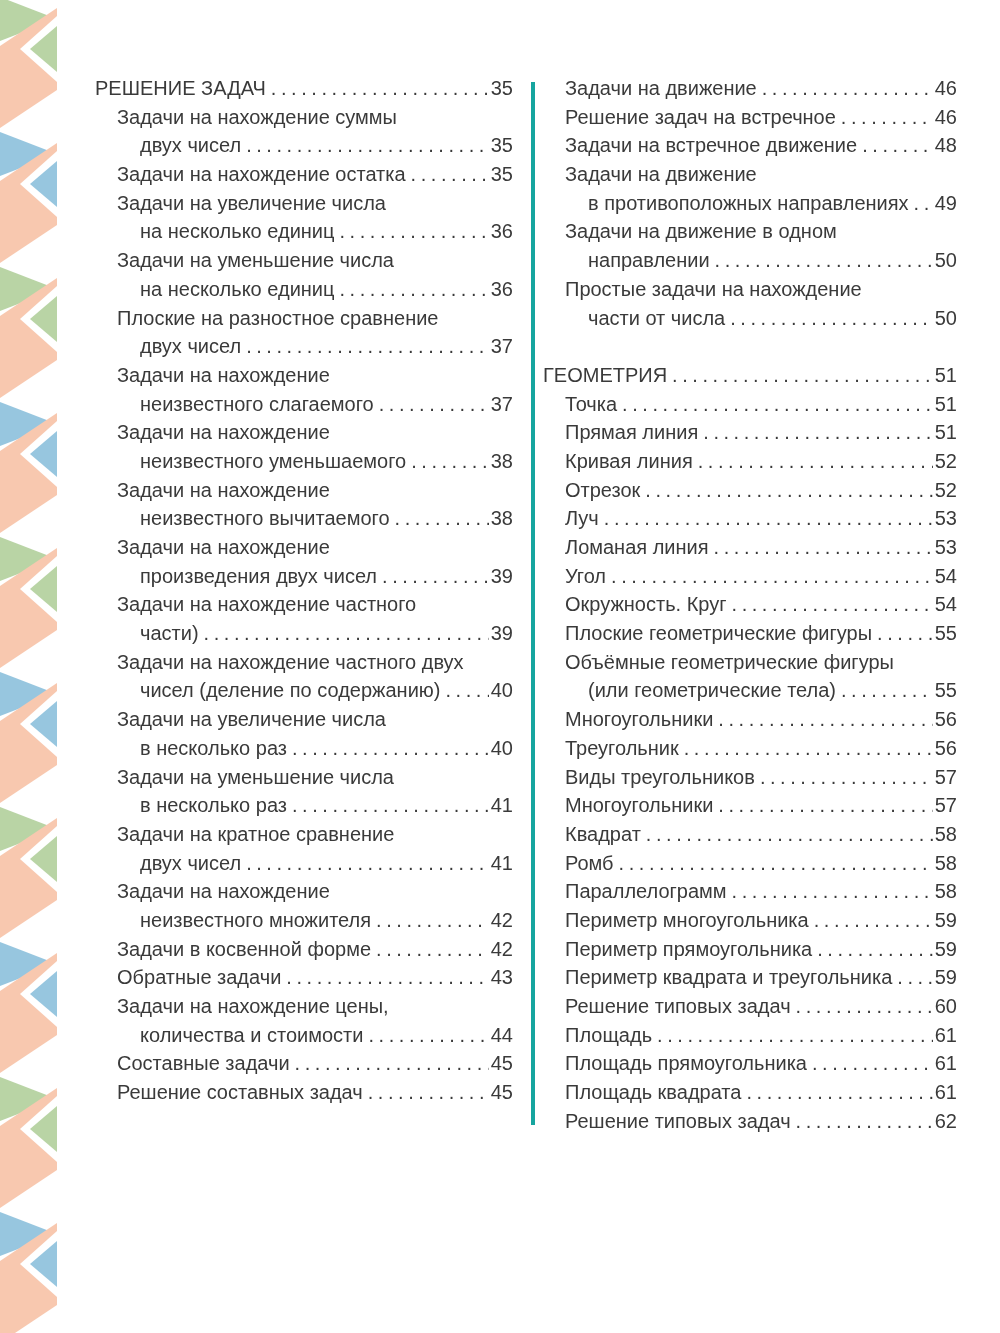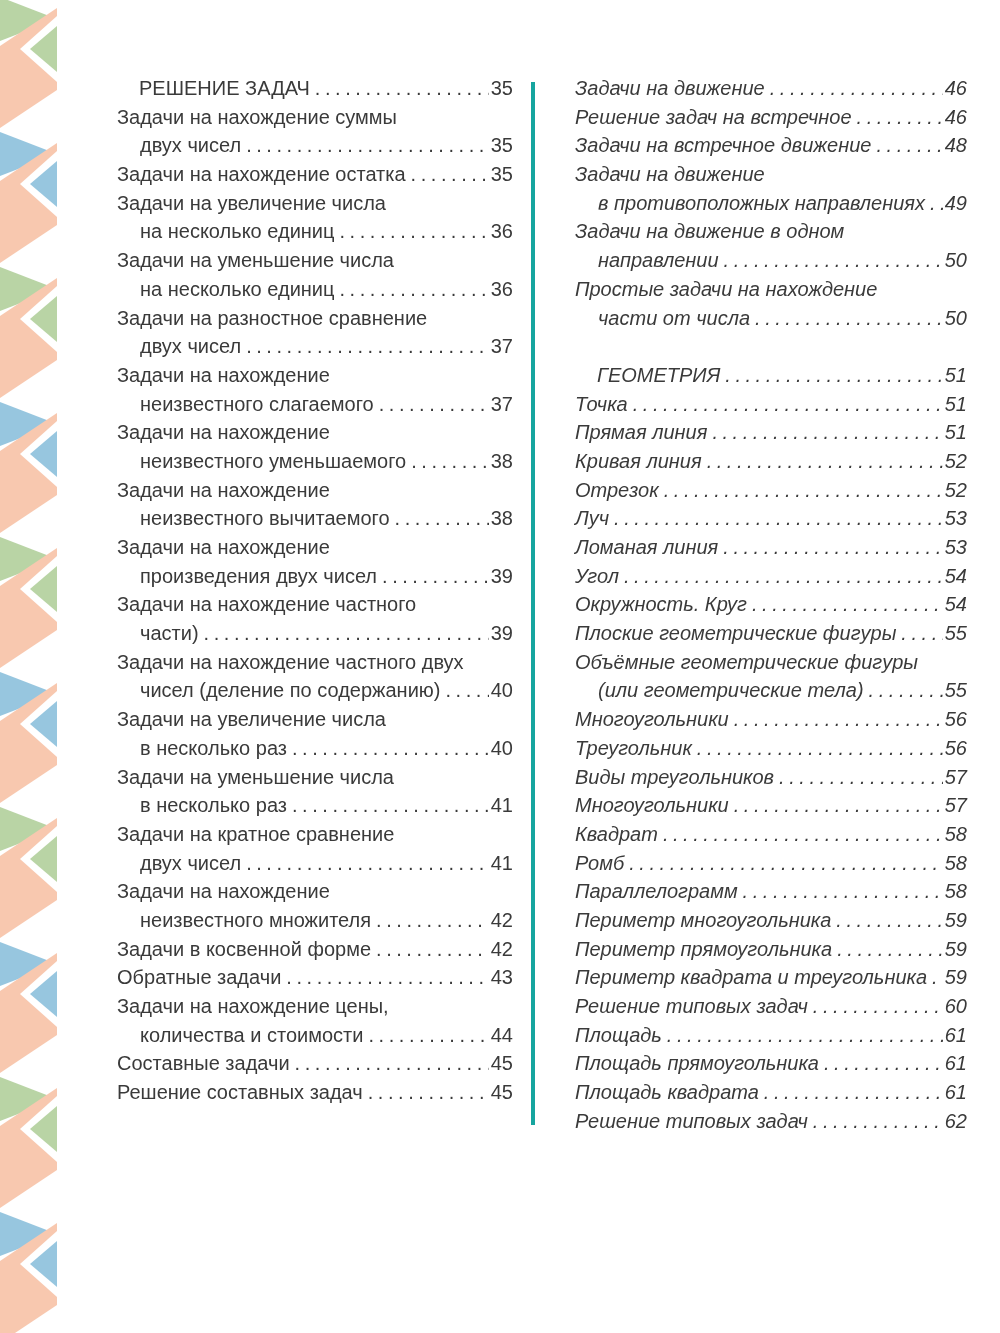--- a/index.html
+++ b/index.html
@@ -12,31 +12,31 @@
   }
   .border-strip{
     position:absolute;left:0;top:0;width:57px;height:1333px;
   }
   .toc{
     position:absolute;left:95px;top:74px;width:872px;
     color:#3a3a3a;font-size:20px;
   }
   .col{position:absolute;top:0;}
   .col-left{left:0;width:418px;}
-  .col-right{left:458px;width:414px;font-style:italic;}
+  .col-right{left:448px;width:414px;}
   .divider{
     position:absolute;left:436px;top:8px;width:4px;height:1043px;
     background:#16a59f;
   }
   .row{
     display:flex;align-items:baseline;
     height:28.7px;line-height:28.7px;
     white-space:nowrap;
   }
-  .row.lvl0 .label{padding-left:0;margin-left:44px;}
+  .row.lvl0 .label{padding-left:0;}
   .row.lvl1 .label{padding-left:22px;}
   .row.lvl2 .label{padding-left:45px;}
   .label{flex:0 0 auto;}
   .dots{
     flex:1 1 auto;overflow:hidden;
     margin:0 2px 0 5px;
     letter-spacing:-0.5px;
     text-align:right;
   }
   .dots::before{
@@ -99,21 +99,21 @@
       </div>
       <div class="row lvl1">
         <span class="label">Задачи на уменьшение числа</span>
       </div>
       <div class="row lvl2">
         <span class="label">на несколько единиц</span>
         <span class="dots"></span>
         <span class="pg">36</span>
       </div>
       <div class="row lvl1">
-        <span class="label">Задачи на разностное сравнение</span>
+        <span class="label">Плоские на разностное сравнение</span>
       </div>
       <div class="row lvl2">
         <span class="label">двух чисел</span>
         <span class="dots"></span>
         <span class="pg">37</span>
       </div>
       <div class="row lvl1">
         <span class="label">Задачи на нахождение</span>
       </div>
       <div class="row lvl2">

